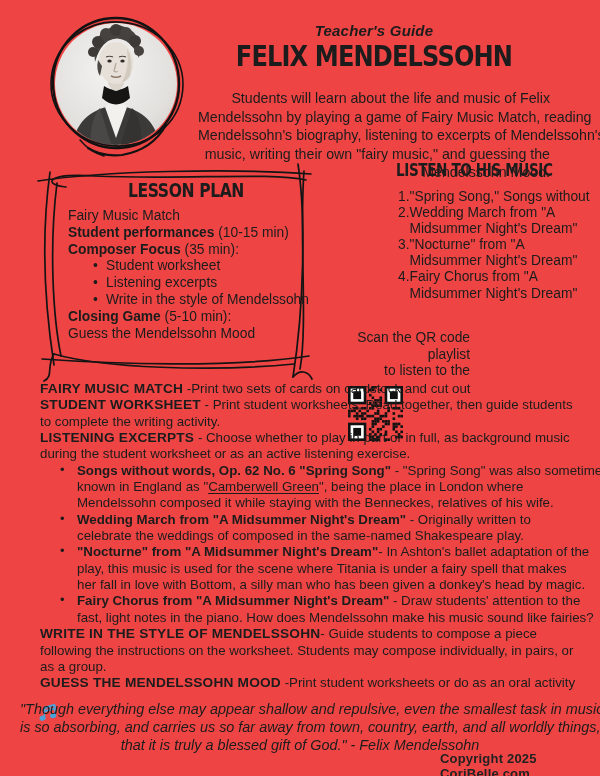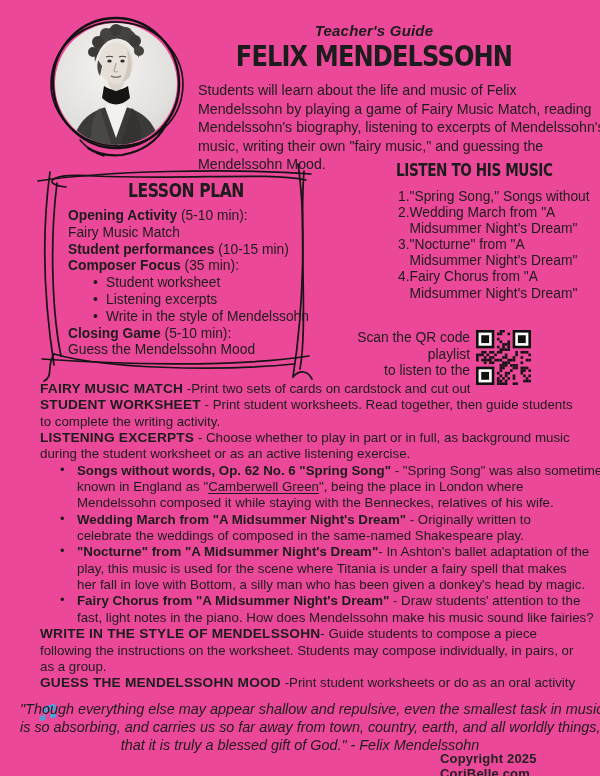--- a/index.html
+++ b/index.html
@@ -1,26 +1,26 @@
 <!DOCTYPE html>
 <html><head>
 <meta charset="utf-8">
 <style>
   html,body{margin:0;padding:0;background:#fff;}
-  #page{position:relative;width:600px;height:776px;background:#ec4899;overflow:hidden;
+  #page{position:relative;width:600px;height:776px;background:#ef4444;overflow:hidden;
         font-family:"Liberation Sans",sans-serif;color:#1c1c1c;}
 
   
   .portrait{position:absolute;left:42px;top:8px;width:148px;height:152px;}
   .header-block{position:absolute;left:198px;top:22px;width:352px;text-align:center;}
   .guide-label{font-style:italic;font-weight:700;font-size:15px;letter-spacing:.2px;}
   .main-title{margin-top:1px;font-family:"DejaVu Sans",sans-serif;font-weight:800;
               font-size:28px;letter-spacing:-1px;white-space:nowrap;
               transform:scaleX(.86);transform-origin:50% 50%;}
-  .intro{margin-top:8px;text-align:left;font-size:14.2px;line-height:18.6px;font-weight:500;}
+  .intro{margin-top:16px;text-align:right;font-size:14.2px;line-height:18.6px;font-weight:500;}
   .intro div{white-space:nowrap;}
 
   
   .lesson-box{position:absolute;left:32px;top:157px;width:284px;height:226px;}
   .lesson-border{position:absolute;left:0;top:0;}
   .lesson-content{position:absolute;left:36px;top:22px;width:236px;}
   .lp-title{text-align:center;font-family:"DejaVu Sans",sans-serif;font-weight:800;
             font-size:19px;letter-spacing:-.5px;transform:scaleX(.82);transform-origin:50% 50%;
             margin-bottom:7px;white-space:nowrap;}
   .lp-line{font-size:13.8px;line-height:16.8px;white-space:nowrap;}
@@ -30,21 +30,21 @@
 
   
   .listen{position:absolute;left:348px;top:160px;width:244px;margin-left:40px;}
   .listen-title{font-family:"DejaVu Sans",sans-serif;font-weight:800;font-size:17px;
                 letter-spacing:-.5px;white-space:nowrap;transform:scaleX(.80);
                 transform-origin:0 50%;margin-left:8px;}
   .listen-list{margin:9px 0 0 0;padding:0 0 0 10px;list-style:none;counter-reset:li;}
   .listen-list li{display:flex;counter-increment:li;font-size:13.8px;line-height:16.1px;}
   .listen-list li::before{content:counter(li) ".";flex:0 0 auto;}
   .li-lines div{white-space:nowrap;}
-  .scan-row{position:absolute;left:348px;top:330px;width:244px;display:flex;gap:6px;align-items:flex-start;}
+  .scan-row{position:absolute;left:348px;top:330px;width:244px;display:flex;gap:6px;align-items:flex-start;flex-direction:column;}
   .scan-caption{width:122px;text-align:right;font-size:13.8px;line-height:16.5px;}
   .scan-caption div{white-space:nowrap;}
   .qr-box{flex:0 0 auto;}
 
   
   .bodytext{position:absolute;left:40px;top:381px;width:552px;}
   .bl{font-size:13.3px;line-height:16.35px;white-space:nowrap;}
   .bl .h{font-weight:800;font-size:13.7px;letter-spacing:.2px;}
   .bl b{font-weight:700;}
   .bl u{text-underline-offset:2px;}
@@ -133,21 +133,20 @@
         <path d="M277,199 C200,211 80,207 10,202"></path>
         <path d="M262,207 C180,215 70,211 22,197"></path>
         <path d="M18,15 C9,80 13,150 22,208"></path>
         <path d="M25,26 C17,90 21,160 29,199"></path>
         <path d="M22,197 C14,210 22,219 12,224"></path>
         <path d="M261,220 C268,212 276,214 280,222"></path>
       </g>
     </svg>
     <div class="lesson-content">
       <div class="lp-title">LESSON PLAN</div>
-      <div class="lp-line"><b>Opening Activity</b><span> (5-10 min):</span></div>
       <div class="lp-line"><span>Fairy Music Match</span></div>
       <div class="lp-line"><b>Student performances</b><span> (10-15 min)</span></div>
       <div class="lp-line"><b>Composer Focus</b><span> (35 min):</span></div>
       <div class="lp-line lp-bullet">Student worksheet</div>
       <div class="lp-line lp-bullet">Listening excerpts</div>
       <div class="lp-line lp-bullet">Write in the style of Mendelssohn</div>
       <div class="lp-line"><b>Closing Game</b><span> (5-10 min):</span></div>
       <div class="lp-line"><span>Guess the Mendelssohn Mood</span></div>
     </div>
   </div>

